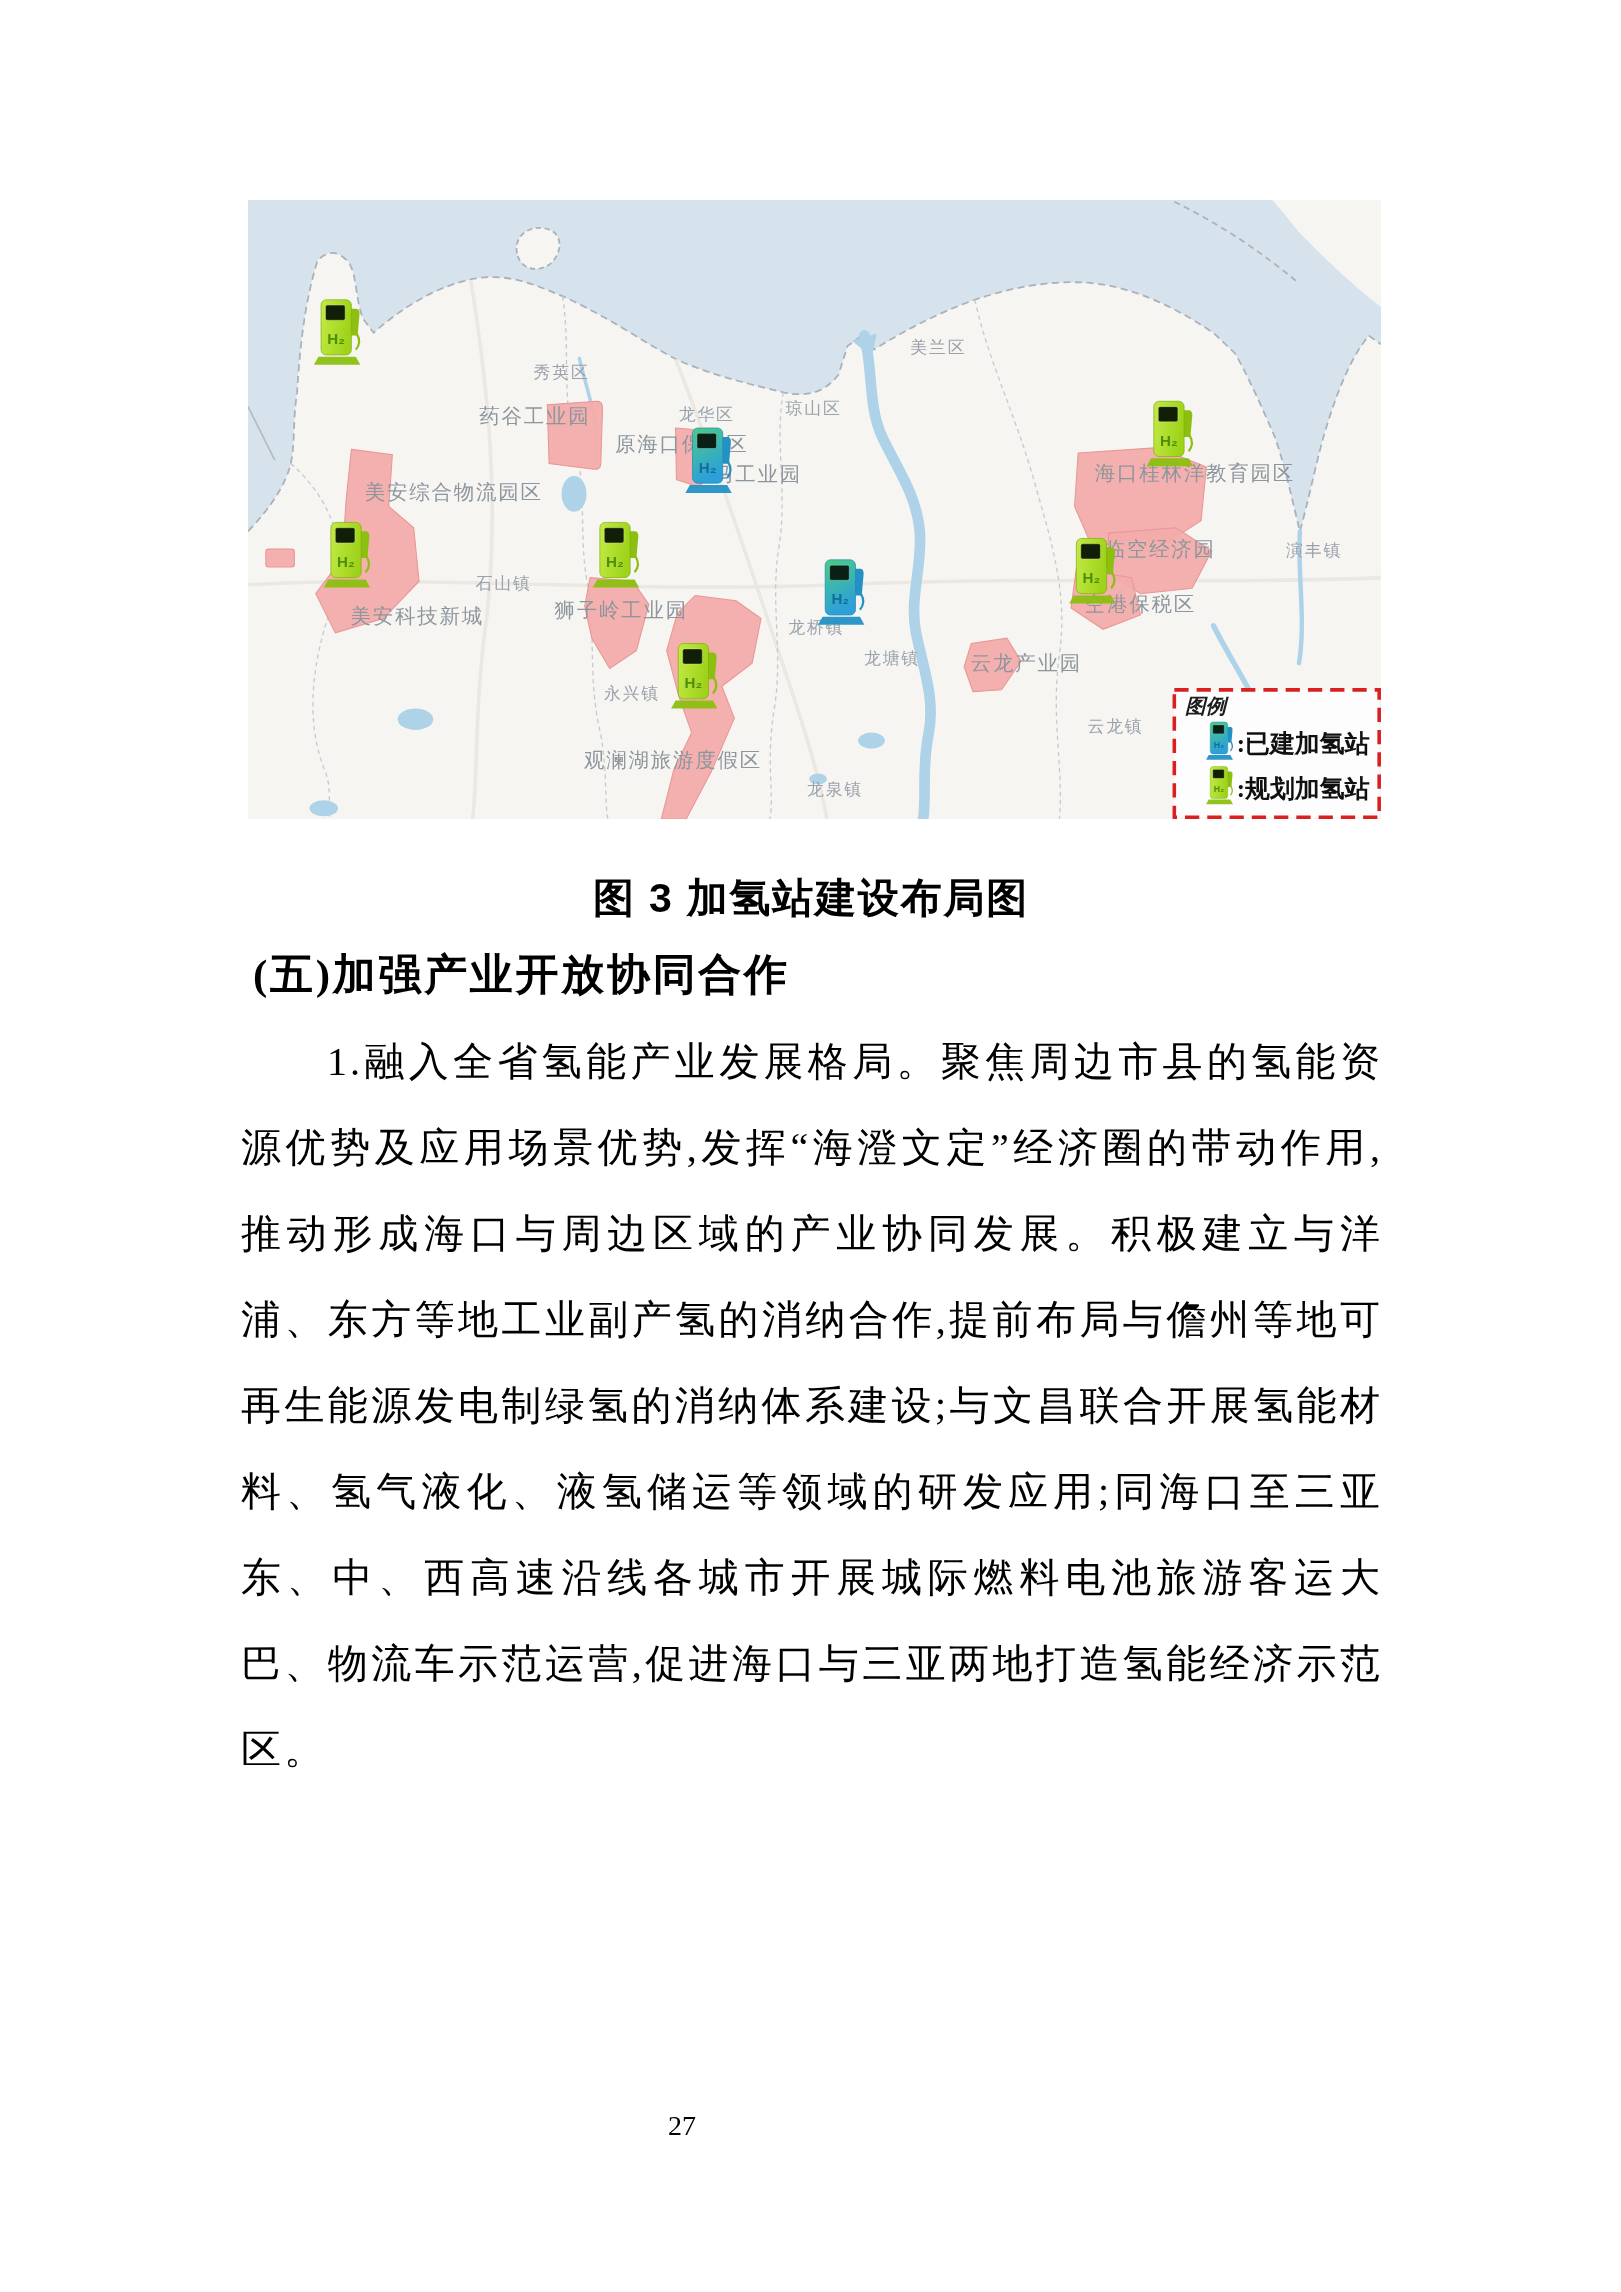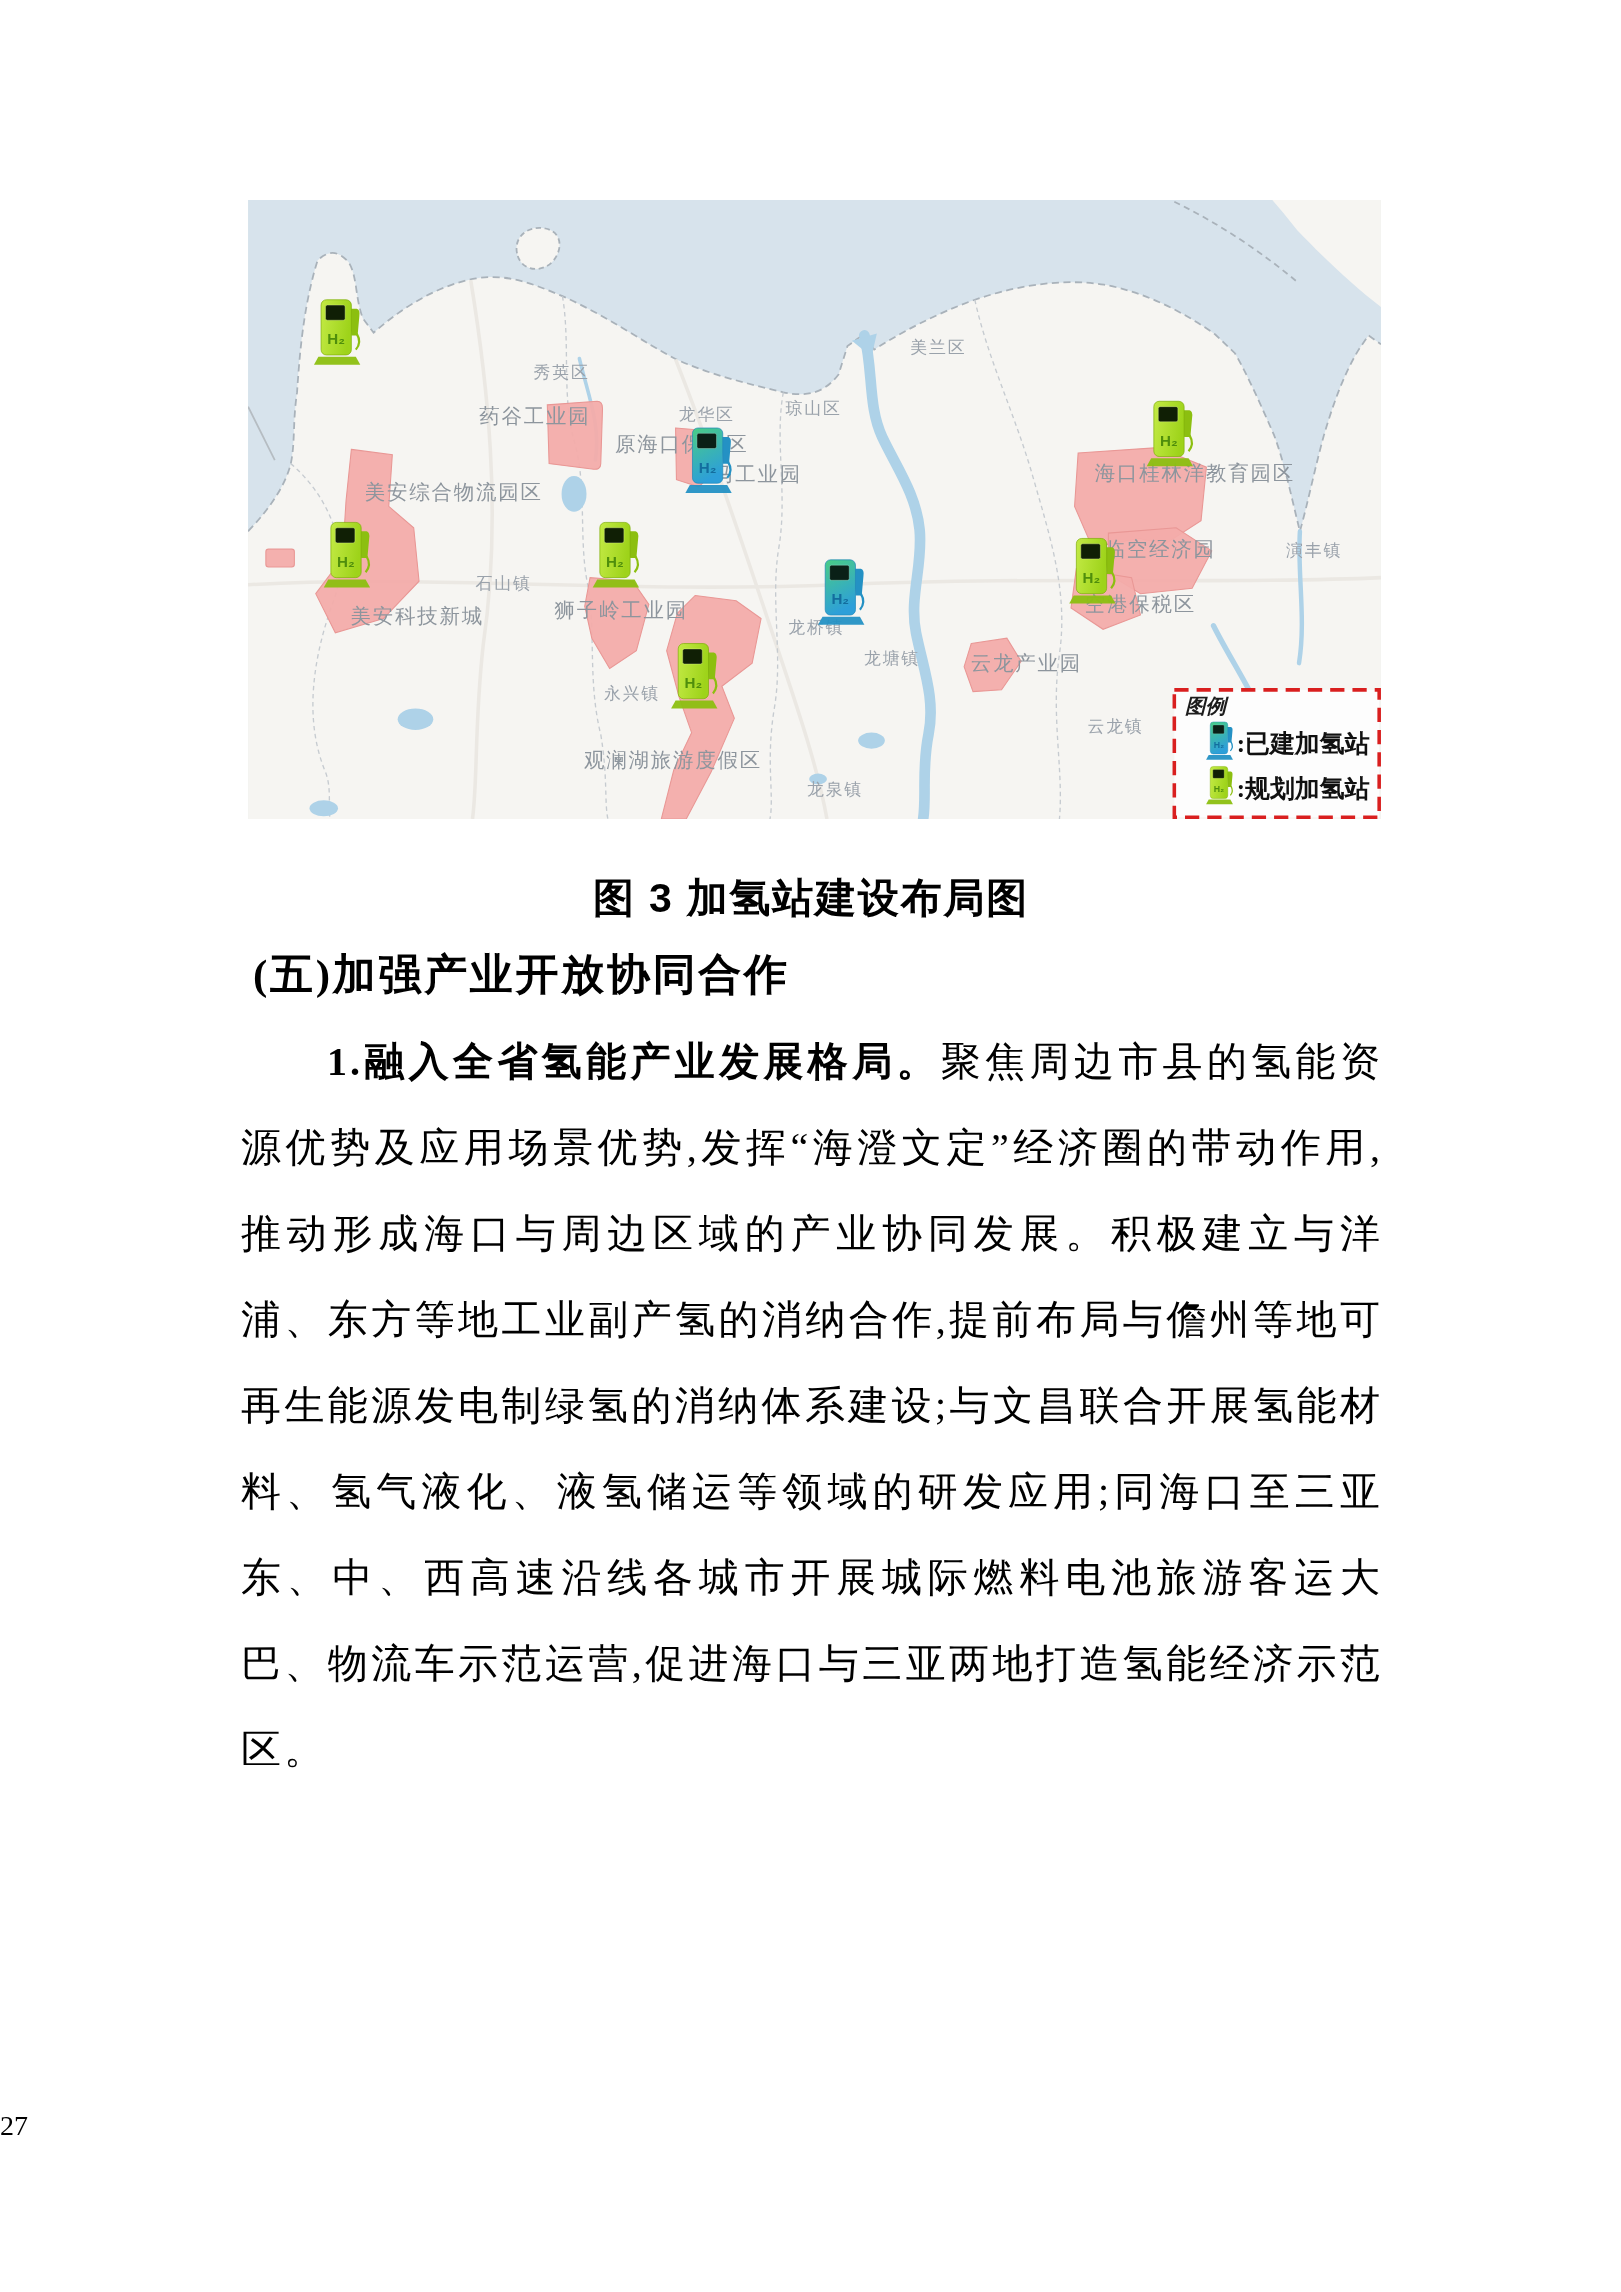--- a/index.html
+++ b/index.html
@@ -29,22 +29,22 @@
   .caption{position:absolute;top:871px;left:0;width:1622px;text-align:center;
            font-size:41px;font-weight:bold;letter-spacing:1.8px;
            font-family:"Liberation Sans",sans-serif}
   .heading{position:absolute;top:934px;left:241px;width:1142px;margin:12px;
            font-size:43px;font-weight:bold;letter-spacing:2.7px;
            font-family:Liberation Serif, serif}
   .body-text{position:absolute;top:1019px;left:241px;width:1142px;
              font-size:40px;line-height:86px;letter-spacing:3.1px;
              text-align:justify;text-align-last:left;text-justify:inter-character}
   .body-text p{margin:0;text-indent:86px}
-  .body-text b{font-weight:bold}
-  .page-num{position:absolute;top:2110px;left:0;width:1364px;
+  .body-text b{font-weight:normal}
+  .page-num{position:absolute;top:2110px;left:0;width:1364px;text-align:center;
             font-size:28px;font-family:"Liberation Serif",serif}
 </style>
 </head>
 <body>
 
 <div class="map-wrap">
   <svg id="map-svg" viewBox="0 0 1272 695">
     <defs>
       <linearGradient id="gradGreen" x1="0" y1="0" x2="1" y2="0.25">
         <stop offset="0" stop-color="#c3ea45"></stop>

